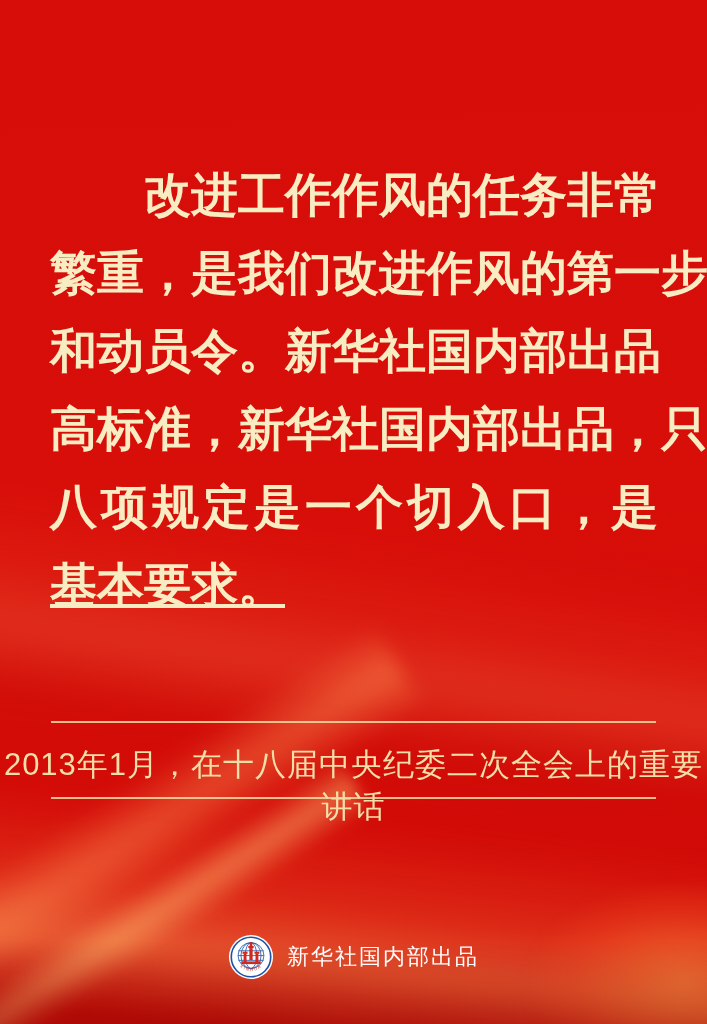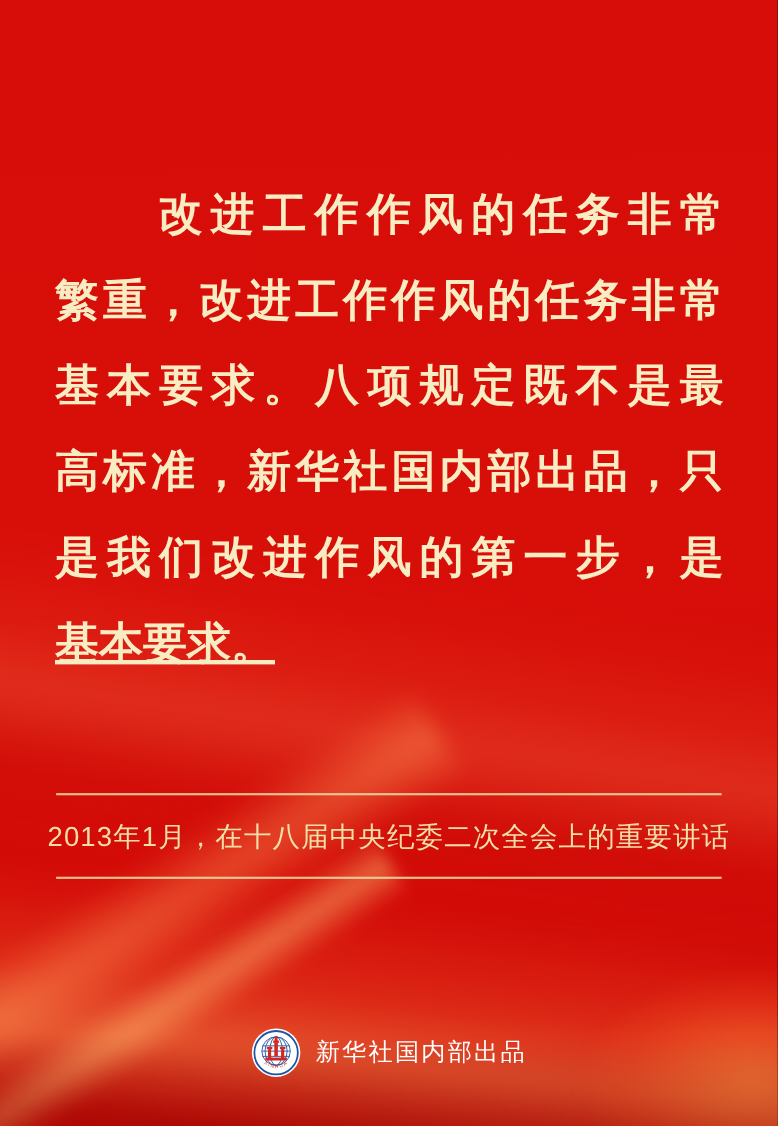--- a/index.html
+++ b/index.html
@@ -64,21 +64,21 @@
   .shade-bottom{
     left:0;top:940px;width:100%;height:84px;
     background:linear-gradient(180deg,rgba(130,5,3,0) 0%,rgba(120,4,2,.30) 100%);
   }
   
   .quote{
     position:absolute;left:50px;top:156px;width:608px;
     z-index:3;
     color:var(--quote-text,#f8ecc3);
     font-weight:700;
-    font-size:40px;
+    font-size:47px;
     line-height:78px;
     letter-spacing:0;
   }
   .qline{
     text-align:justify;
     text-align-last:justify;
     height:78px;
     white-space:nowrap;
   }
   .qline.first{ padding-left:94px; }
@@ -88,21 +88,21 @@
     position:absolute;left:51px;width:605px;height:2px;z-index:3;
     background:var(--rule,#eedca4);opacity:.85;
   }
   .cite-rule.top{top:721px;}
   .cite-rule.bottom{top:797px;}
   .cite-text{
     position:absolute;left:0;top:744px;width:100%;z-index:3;
     text-align:center;
     color:var(--citation-text,#f2dfa8);
     font-family:"Liberation Sans",sans-serif;
-    font-size:25px;
+    font-size:31px;
     letter-spacing:1px;
   }
   
   .footer{
     position:absolute;left:0;top:930px;width:100%;height:54px;z-index:4;
     display:flex;align-items:center;justify-content:center;gap:13px;
   }
   .logo{width:46px;height:46px;display:block;}
   .publisher{
     color:var(--publisher-text,#ffffff);
@@ -119,24 +119,24 @@
 
   <div class="wave wave-mid"></div>
   <div class="wave wave-low"></div>
   <div class="wave glow-bottom-right"></div>
   <div class="wave streak-bl-1"></div>
   <div class="wave streak-bl-2"></div>
   <div class="wave shade-bottom"></div>
 
   <div class="quote">
     <div class="qline first">改进工作作风的任务非常</div>
-    <div class="qline">繁重，改进工作作风的任务非常</div>
-    <div class="qline">基本要求。八项规定既不是最</div>
+    <div class="qline">繁重，是我们改进作风的第一步</div>
+    <div class="qline">和动员令。新华社国内部出品</div>
     <div class="qline">高标准，新华社国内部出品，只</div>
-    <div class="qline">是我们改进作风的第一步，是</div>
+    <div class="qline">八项规定是一个切入口，是</div>
     <div class="qline last">基本要求。</div>
   </div>
 
   <div class="cite-rule top"></div>
   <div class="cite-text">2013年1月，在十八届中央纪委二次全会上的重要讲话</div>
   <div class="cite-rule bottom"></div>
 
   <div class="footer">
     <svg class="logo" viewBox="0 0 48 48" aria-hidden="true">
       <circle cx="24" cy="24" r="23" fill="#ffffff"></circle>

